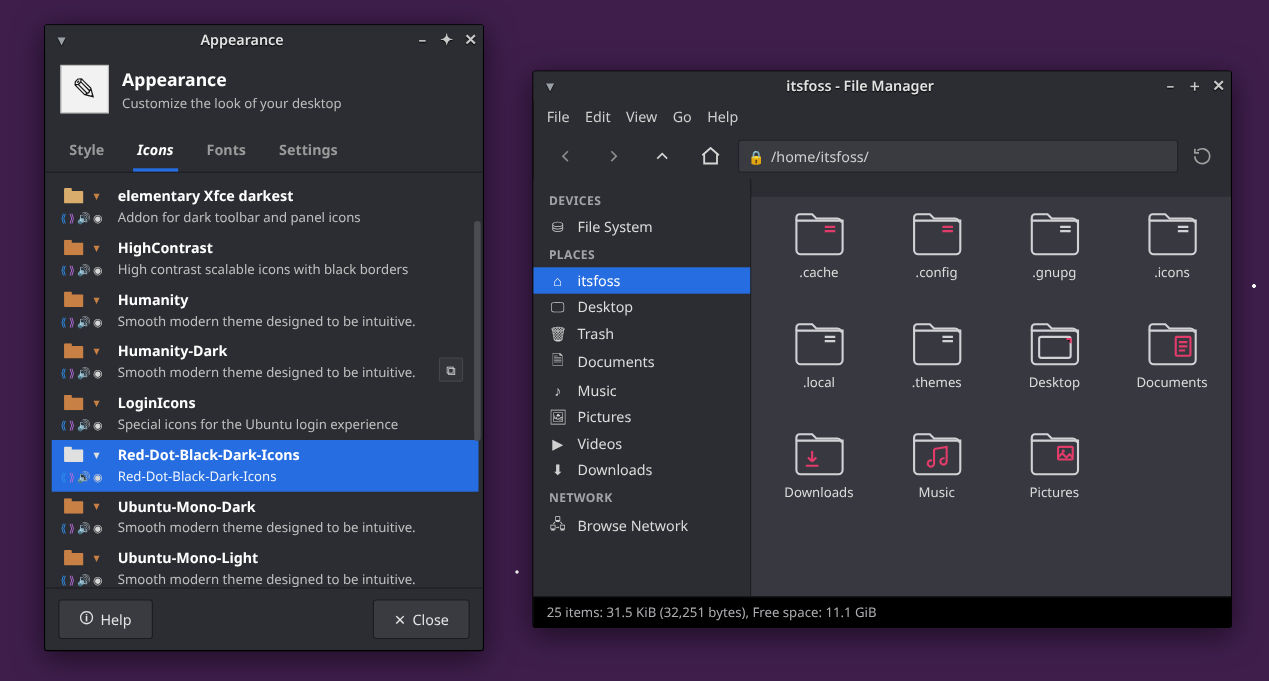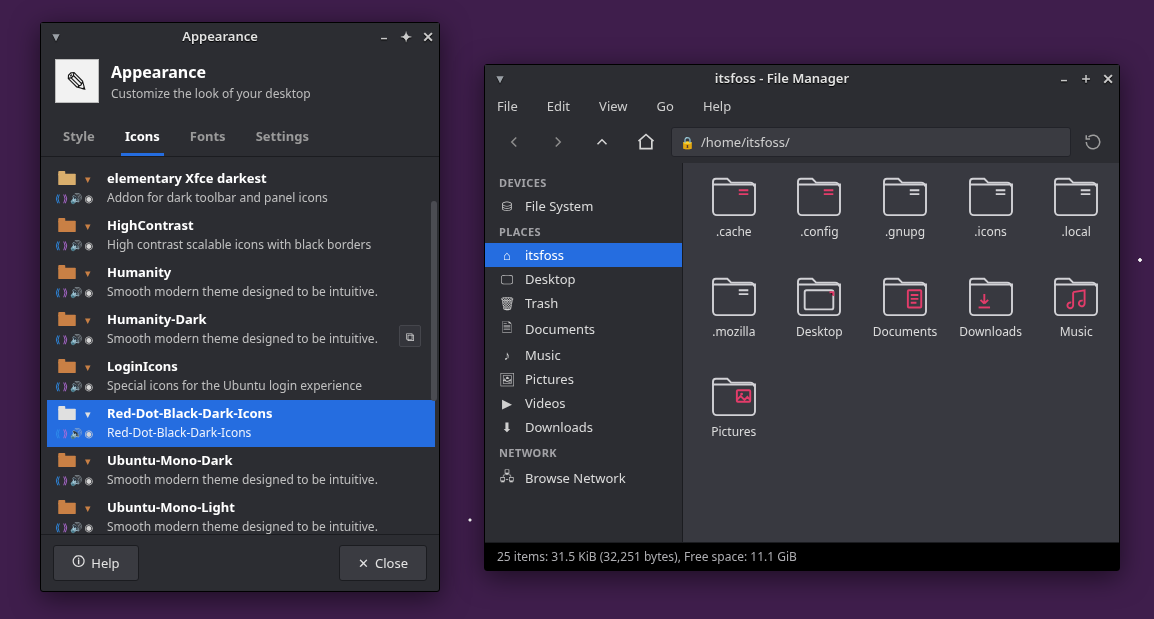--- a/index.html
+++ b/index.html
@@ -69,21 +69,21 @@
 
 .tabs {
   display: flex; gap: 22px; padding: 0 18px;
   border-bottom: 1px solid #1b1c20;
 }
 .tabs .tab {
   color: #9a9a9a; font-weight: 700; font-size: 13px;
   padding: 10px 4px 8px 4px; cursor: pointer;
   border-bottom: 3px solid transparent;
 }
-.tabs .tab.active { color: #fff; border-bottom-color: #256de0; }
+.tabs .tab.active { color: #fff; border-bottom-color: #256de0; font-style: italic; }
 
 .icon-list {
   flex: 1; overflow: hidden; padding: 8px 4px 4px 6px; position: relative;
 }
 .icon-list .scrollbar {
   position: absolute; right: 2px; top: 12px; bottom: 44px; width: 6px;
 }
 .icon-list .scrollbar::before {
   content: ""; position: absolute; top: 32px; width: 6px; height: 200px;
   background: #4b4c52; border-radius: 3px;
@@ -135,21 +135,21 @@
   width: 22px; height: 22px; border: 1px solid #45464c; background: #34353b;
   border-radius: 2px; display: flex; align-items: center; justify-content: center;
   font-size: 12px; cursor: pointer;
 }
 
 
 
 #win-fm { left: 484px; top: 64px; width: 636px; height: 507px; }
 
 .menubar {
-  display: flex; gap: 29px; padding: 6px 12px;
+  display: flex; gap: 14px; padding: 6px 12px;
   font-size: 13px; color: #cfcfcf;
 }
 .menubar span { cursor: pointer; }
 
 .toolbar {
   display: flex; align-items: center; gap: 6px; padding: 6px 10px;
 }
 .nav-btn {
   width: 38px; height: 30px; display: flex; align-items: center; justify-content: center;
   color: #8d8d8d; cursor: pointer; font-size: 18px;
@@ -180,23 +180,24 @@
   display: flex; align-items: center; gap: 10px;
   padding: 3px 14px; cursor: pointer; font-size: 13px; color: #dcdcdc;
 }
 .sb-item.selected { background: #256de0; color: #fff; }
 .sb-item .ic { width: 16px; text-align: center; font-size: 13px; color: #cfcfcf; }
 .sb-item.selected .ic { color: #fff; }
 
 .icon-view {
   flex: 1; background: #383940; padding: 12px 0 0 8px;
   display: grid;
-  grid-template-columns: repeat(5, 1fr);
+  grid-template-columns: repeat(4, 1fr);
   grid-auto-rows: 100px;
   align-content: start;
+  margin-top: 16px;
 }
 .fv-item {
   display: flex; flex-direction: column; align-items: center;
   gap: 6px; cursor: pointer; font-size: 12px; color: #dcdcdc;
 }
 .fv-item svg { width: 50px; height: 42px; }
 .fv-lbl { text-align: center; }
 
 .statusbar {
   padding: 5px 12px; font-size: 12px; color: #aeaeb2;
@@ -520,21 +521,21 @@
             <path d="M30 16h10M30 20h10" stroke="#d2d2d6" stroke-width="2"></path>
           </svg>
           <span class="fv-lbl">.local</span>
         </div>
         <div class="fv-item">
           <svg viewBox="0 0 50 44">
             <path d="M3 10h44v28a4 4 0 0 1-4 4H7a4 4 0 0 1-4-4z" fill="none" stroke="#d2d2d6" stroke-width="2"></path>
             <path d="M3 10V7a3 3 0 0 1 3-3h12l4 4h20a4 4 0 0 1 4 4" fill="none" stroke="#d2d2d6" stroke-width="2"></path>
             <path d="M30 16h10M30 20h10" stroke="#d2d2d6" stroke-width="2"></path>
           </svg>
-          <span class="fv-lbl">.mozilla</span>
+          <span class="fv-lbl">.themes</span>
         </div>
         <div class="fv-item">
           <svg viewBox="0 0 50 44">
             <path d="M3 10h44v28a4 4 0 0 1-4 4H7a4 4 0 0 1-4-4z" fill="none" stroke="#d2d2d6" stroke-width="2"></path>
             <path d="M3 10V7a3 3 0 0 1 3-3h12l4 4h20a4 4 0 0 1 4 4" fill="none" stroke="#d2d2d6" stroke-width="2"></path>
             <rect x="10" y="16" width="30" height="20" rx="2" fill="none" stroke="#d2d2d6" stroke-width="2"></rect>
             <path d="M36 18l4 0 0 4" stroke="#e33c6a" stroke-width="2"></path>
           </svg>
           <span class="fv-lbl">Desktop</span>
         </div>

